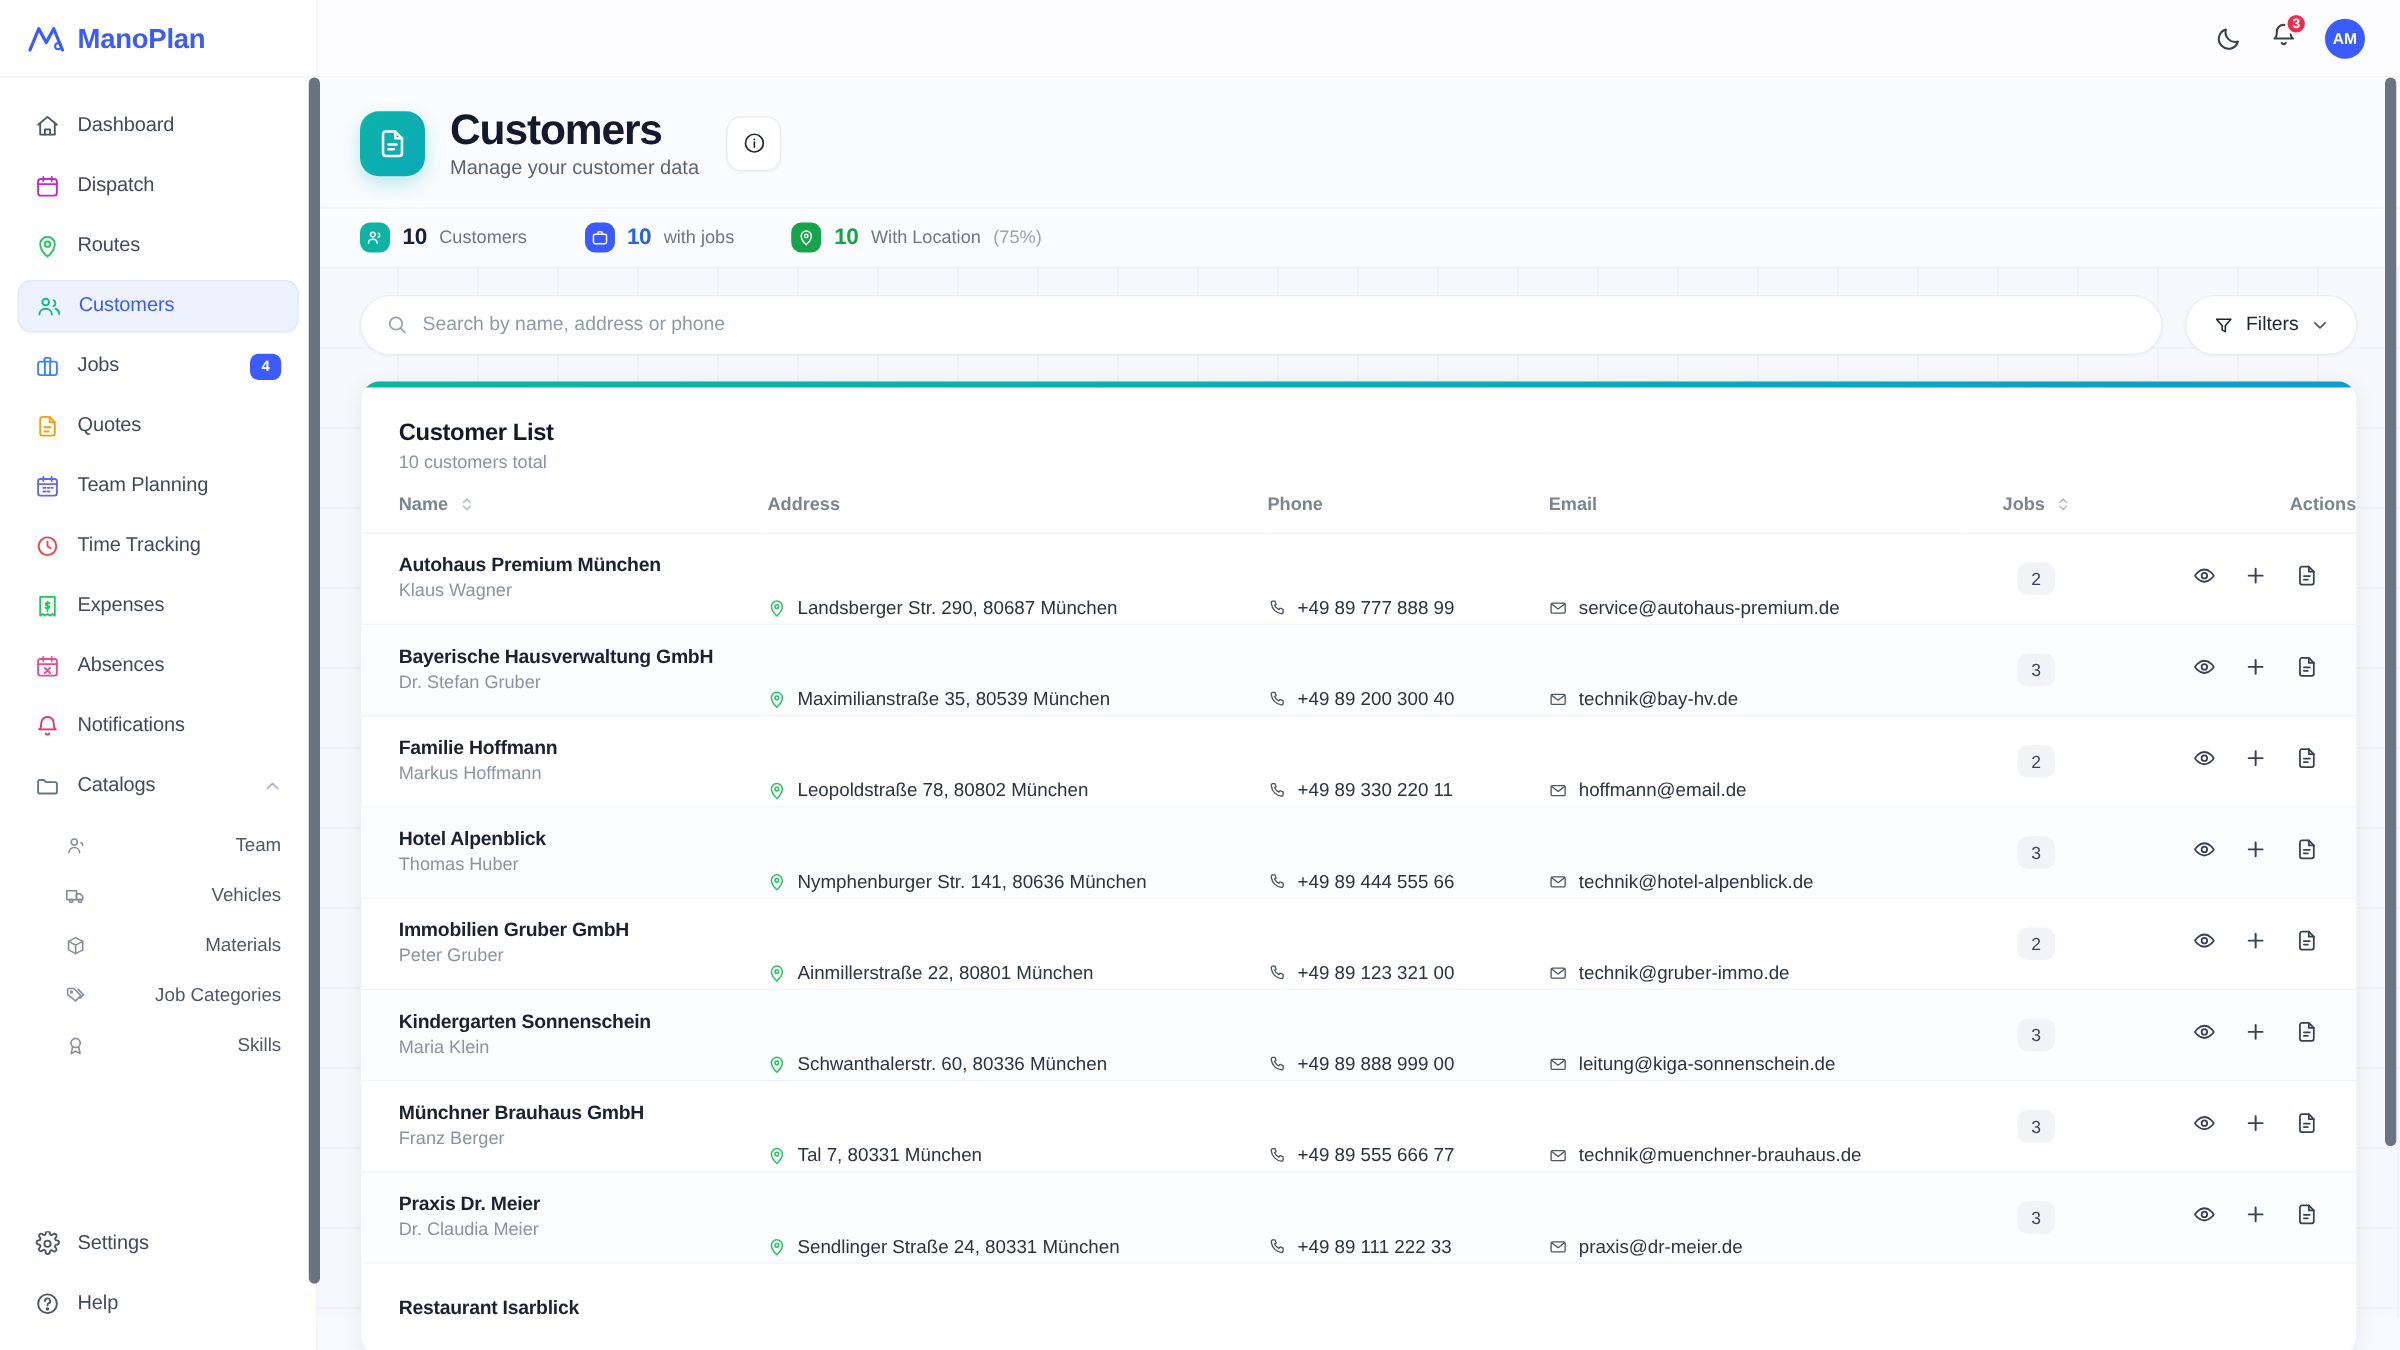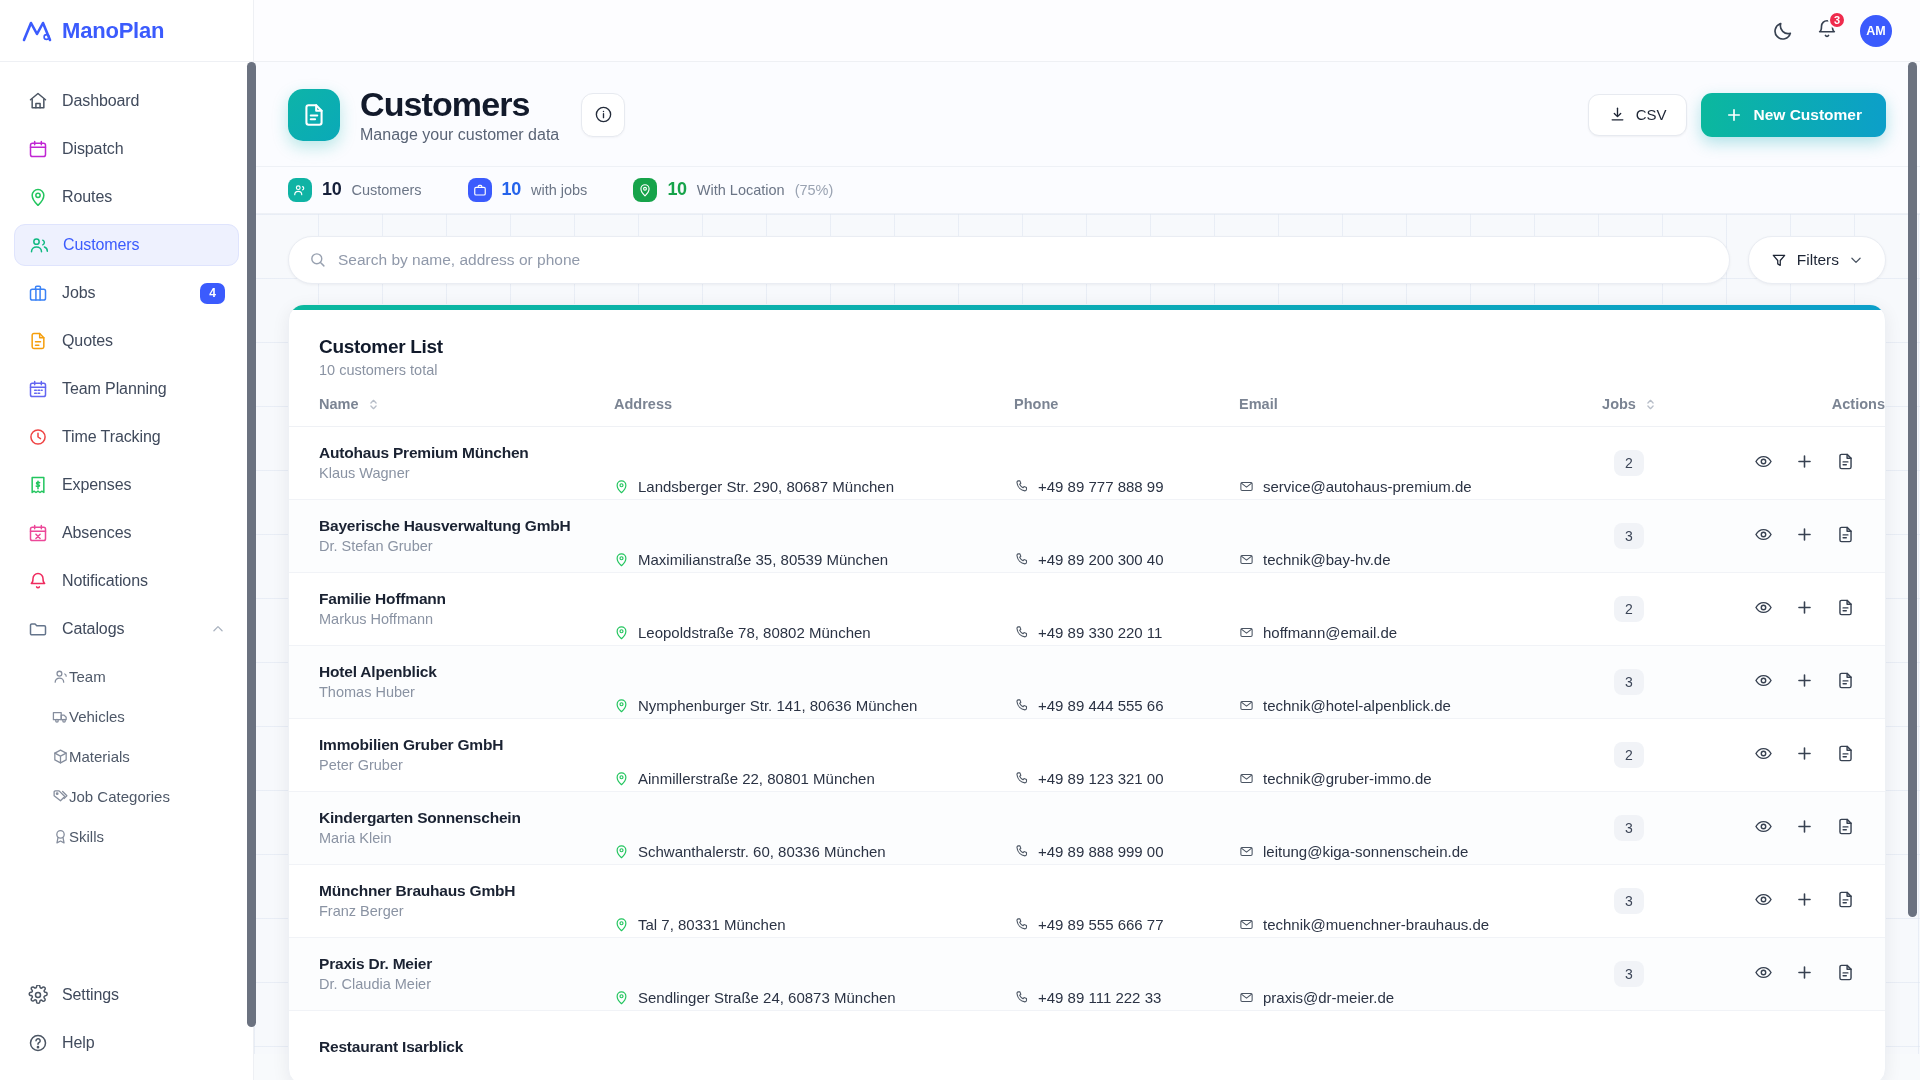--- a/index.html
+++ b/index.html
@@ -38,23 +38,24 @@
   .nav-item.active .lbl { color: #3b5bfd; font-weight: 500; }
   .nav-ico { width: 20px; height: 20px; flex: none; display: block; }
   .nav-badge {
     margin-left: auto; background: #3b5bfd; color: #fff;
     font-size: 12px; font-weight: 700; border-radius: 7px;
     min-width: 25px; height: 21px; display: flex;
     align-items: center; justify-content: center; padding: 0 6px;
   }
   .chev { margin-left: auto; width: 14px; height: 14px; opacity: .55; }
   .sub-item {
-    display: flex; align-items: center; 
+    display: flex; align-items: center; gap: 13px;
     height: 40px; padding: 0 14px 0 38px; border-radius: 11px;
     cursor: pointer;
+    justify-content: space-between;
   }
   .sub-item .lbl { font-size: 15px; color: #4e5868; }
   .sub-ico { width: 17px; height: 17px; flex: none; opacity: .82; }
   .nav-bottom { padding: 0 14px 10px 14px; }
 
   
   .side-scroll {
     position: absolute; left: 247px; top: 62px;
     width: 9px; height: 1018px; background: transparent; z-index: 40;
   }
@@ -426,36 +427,20 @@
       <div class="head-text">
         <div class="page-title">Customers</div>
         <div class="page-sub">Manage your customer data</div>
       </div>
       <div class="info-btn">
         <svg width="19" height="19" viewBox="0 0 24 24" fill="none" stroke="#232b3a" stroke-width="1.7" stroke-linecap="round" stroke-linejoin="round">
             <circle cx="12" cy="12" r="9"></circle>
             <path d="M12 11v5"></path>
             <circle cx="12" cy="8.1" r=".9" fill="#232b3a" stroke="none"></circle>
           </svg>
-      </div>
-      <div class="head-actions">
-        <button class="csv-btn">
-          <svg width="17" height="17" viewBox="0 0 24 24" fill="none" stroke="#1d2535" stroke-width="1.9" stroke-linecap="round" stroke-linejoin="round">
-              <path d="M12 3v11"></path>
-              <path d="M7.5 10.5L12 15l4.5-4.5"></path>
-              <path d="M4.5 19.5h15"></path>
-            </svg>
-          <span>CSV</span>
-        </button>
-        <button class="new-btn">
-          <svg width="18" height="18" viewBox="0 0 24 24" fill="none" stroke="#ffffff" stroke-width="2.2" stroke-linecap="round">
-              <path d="M12 5v14M5 12h14"></path>
-            </svg>
-          <span>New Customer</span>
-        </button>
       </div>
     </div>
 
     <div class="stats">
       <div class="stat">
         <span class="stat-ico" style="background:#0fb3a4">
           <svg width="14" height="14" viewBox="0 0 24 24" fill="none" stroke="#fff" stroke-width="2" stroke-linecap="round" stroke-linejoin="round">
               <circle cx="9" cy="8" r="3.2"></circle>
               <path d="M3 20c0-3.4 2.7-5.6 6-5.6s6 2.2 6 5.6"></path>
               <path d="M16.5 6.2a3 3 0 0 1 0 5.6"></path>
@@ -863,21 +848,21 @@
                 <td class="c-name">
                   <div class="cust-name">Praxis Dr. Meier</div>
                   <div class="cust-contact">Dr. Claudia Meier</div>
                 </td>
                 <td class="c-addr">
                   <span class="with-ico">
                     <svg class="cell-ico" viewBox="0 0 24 24" fill="none" stroke="#22c55e" stroke-width="1.9" stroke-linecap="round" stroke-linejoin="round">
                       <path d="M12 22s7-6.3 7-12A7 7 0 0 0 5 10c0 5.7 7 12 7 12z"></path>
                       <circle cx="12" cy="10" r="2.4"></circle>
                     </svg>
-                    <span>Sendlinger Straße 24, 60873 München</span>
+                    <span>Sendlinger Straße 24, 80331 München</span>
                   </span>
                 </td>
                 <td class="c-phone">
                   <span class="with-ico">
                     <svg class="cell-ico" viewBox="0 0 24 24" fill="none" stroke="#4b5563" stroke-width="1.7" stroke-linecap="round" stroke-linejoin="round">
                       <path d="M6.5 3h3l1.5 4-2 1.4a12 12 0 0 0 5.6 5.6L16 12l4 1.5v3A2.5 2.5 0 0 1 17.5 19 14.5 14.5 0 0 1 5 6.5 2.5 2.5 0 0 1 6.5 3z"></path>
                     </svg>
                     <span>+49 89 111 222 33</span>
                   </span>
                 </td>

